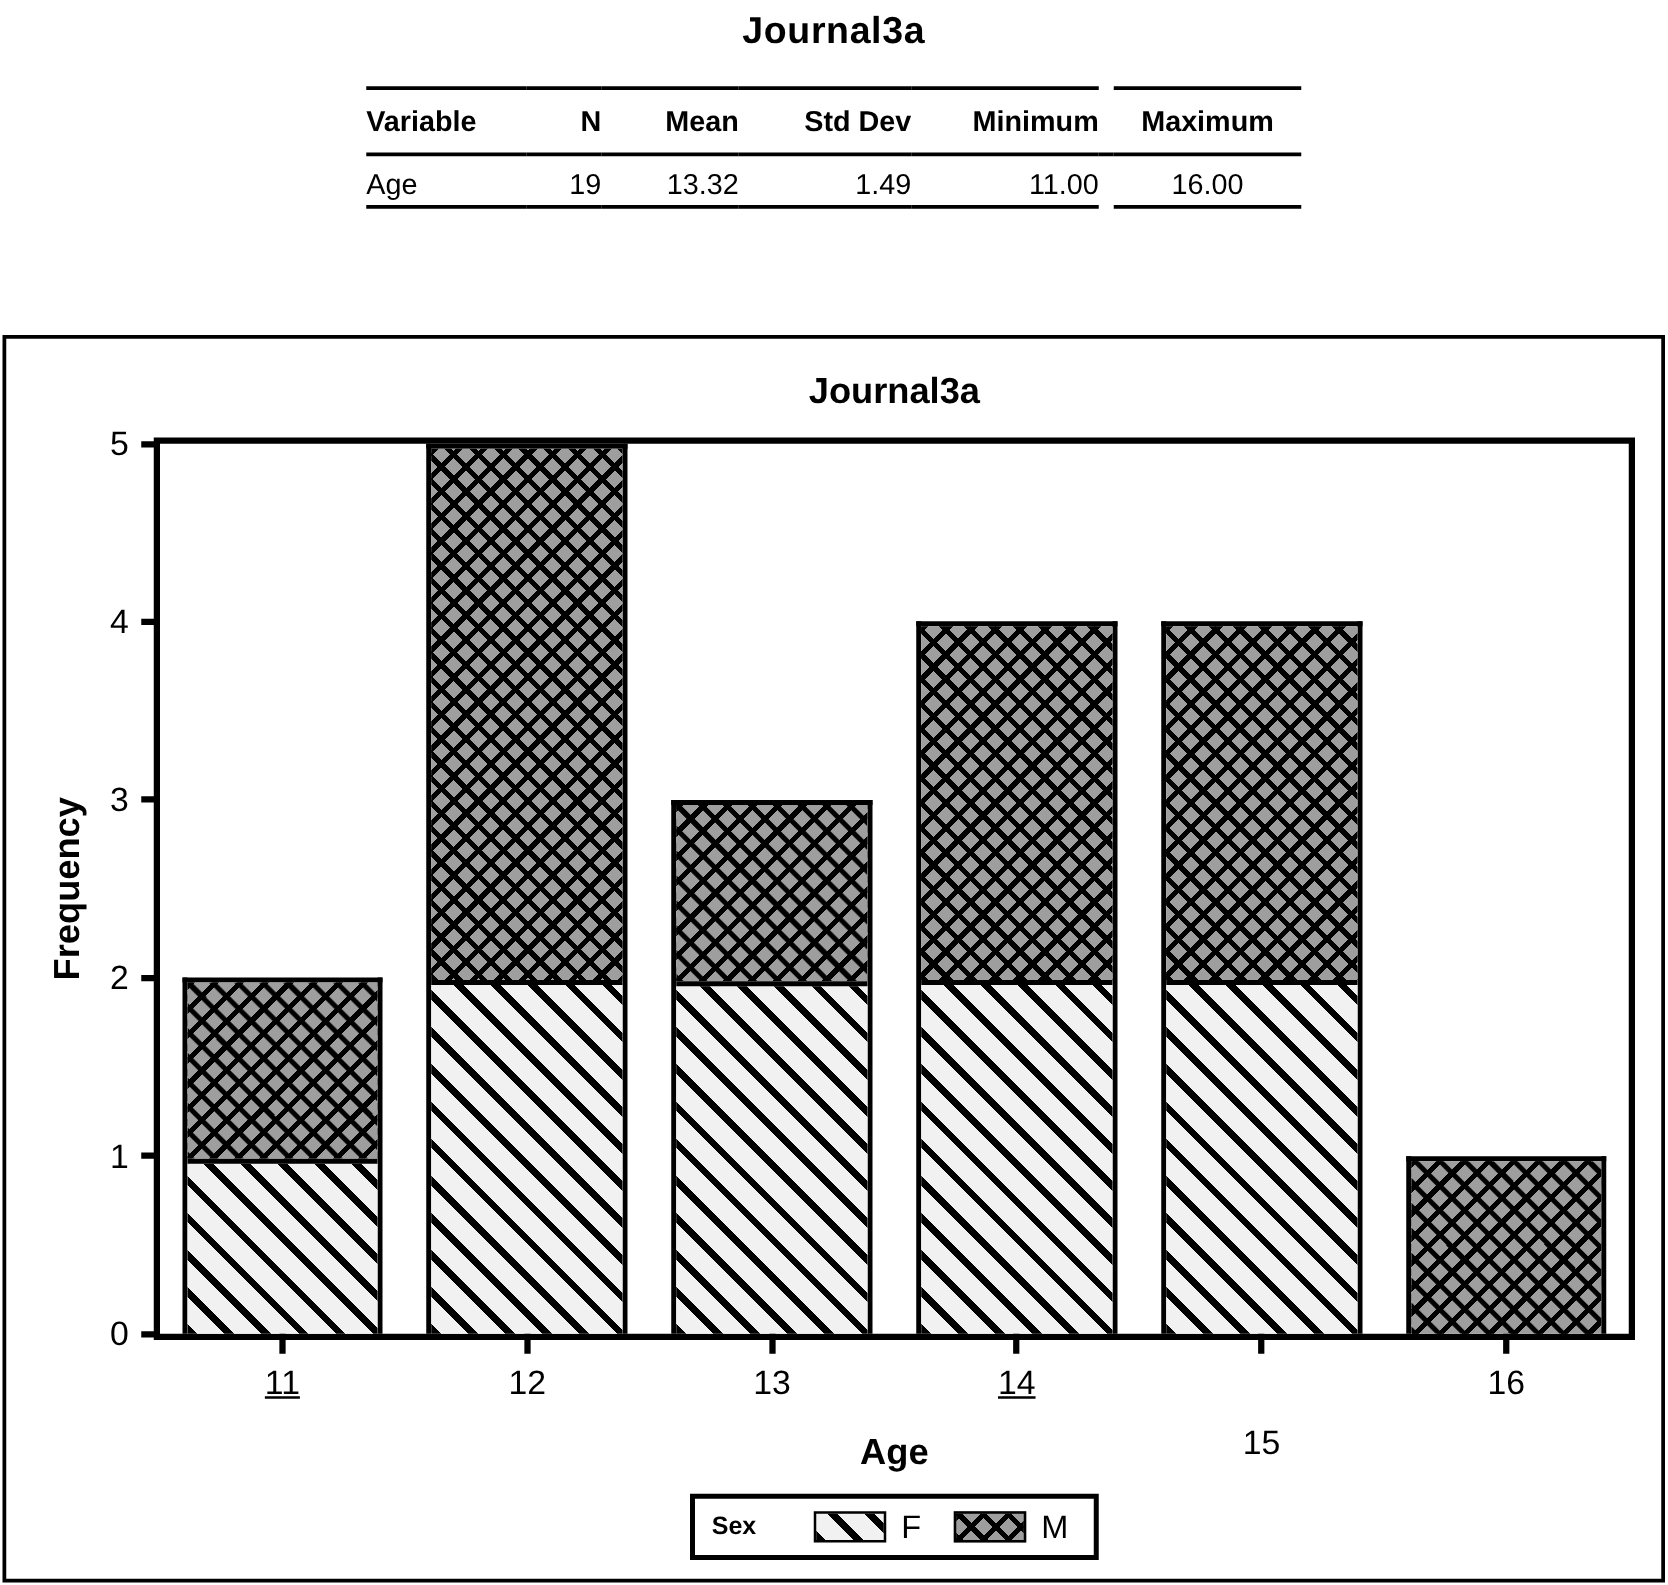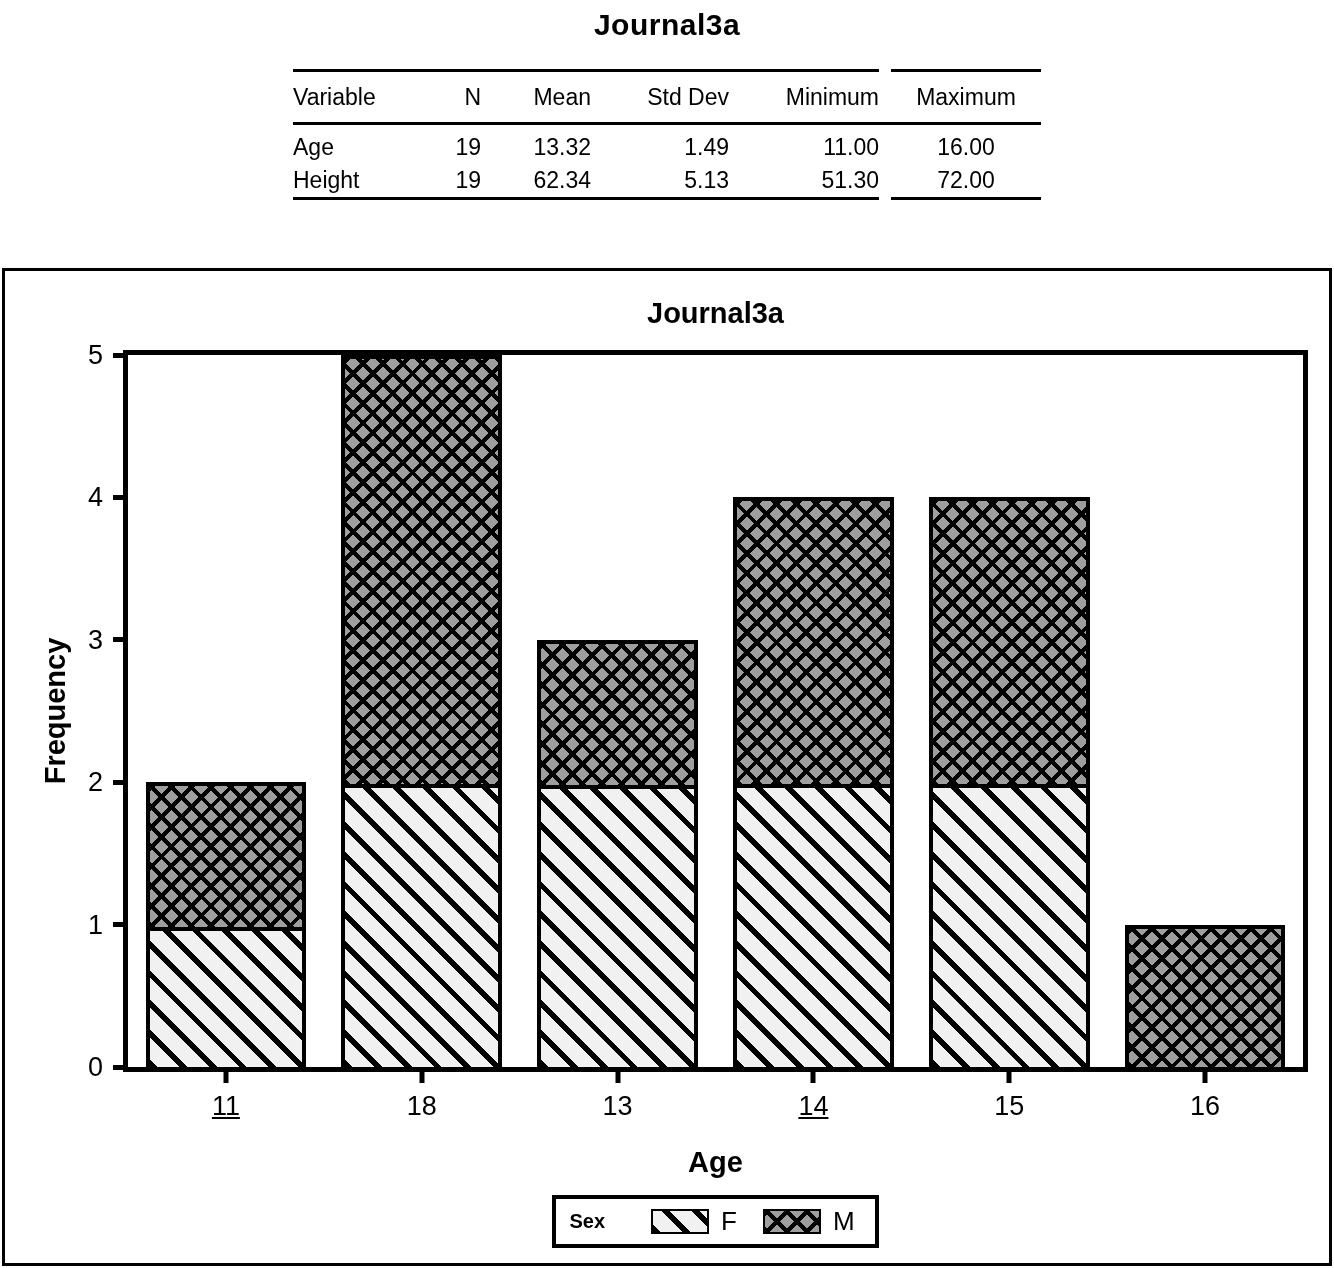--- a/index.html
+++ b/index.html
@@ -13,21 +13,21 @@
   
   .top { height: 268px; box-sizing: border-box; padding-top: 8px; }
   .top-title {
     text-align: center; font-size: 30px; font-weight: bold;
     width: 748px; margin: 0 auto; letter-spacing: 0.5px;
   }
   table.stats {
     margin: 27px auto 0; border-collapse: collapse;
     width: 748px; font-size: 23px; table-layout: fixed;
   }
-  .stats th { font-weight: normal; padding: 12px 0 11px; }
+  .stats th { font-weight: bold; padding: 12px 0 11px; }
   .stats td { padding: 1px 0; line-height: 31px; }
   .stats tbody tr:first-child td { padding-top: 7px; }
   .stats thead th { border-bottom: 3px solid #000; }
   .stats thead th:not(.c5) { border-top: 3px solid #000; }
   .stats tbody tr:last-child td:not(.c5) { border-bottom: 3px solid #000; }
   .c0 { width: 128px; text-align: left; padding-left: 10px; }
   .c1 { width: 60px;  text-align: right; }
   .c2 { width: 110px; text-align: right; }
   .c3 { width: 138px; text-align: right; }
   .c4 { width: 150px; text-align: right; }
@@ -122,29 +122,20 @@
     <tbody id="stats-body">
         <tr>
           <td class="c0">Age</td>
           <td class="c1">19</td>
           <td class="c2">13.32</td>
           <td class="c3">1.49</td>
           <td class="c4">11.00</td>
           <td class="c5"></td>
           <td class="c6">16.00</td>
         </tr>
-        <tr>
-          <td class="c0">Height</td>
-          <td class="c1">19</td>
-          <td class="c2">62.34</td>
-          <td class="c3">5.13</td>
-          <td class="c4">51.30</td>
-          <td class="c5"></td>
-          <td class="c6">72.00</td>
-        </tr>
       </tbody>
   </table>
 </div>
 
 <div class="chart-frame">
   <div class="chart-title">Journal3a</div>
   <div class="plot-row">
     <div class="ylabel">Frequency</div>
     <div class="plot" id="plot">
       <div class="bars" id="bars">
@@ -192,27 +183,27 @@
         <div class="ytick-label" style="bottom: calc(40% - 16px);">2</div>
         <div class="ytick" style="bottom: calc(60% - 2.5px);"></div>
         <div class="ytick-label" style="bottom: calc(60% - 16px);">3</div>
         <div class="ytick" style="bottom: calc(80% - 2.5px);"></div>
         <div class="ytick-label" style="bottom: calc(80% - 16px);">4</div>
         <div class="ytick" style="bottom: calc(100% - 2.5px);"></div>
         <div class="ytick-label" style="bottom: calc(100% - 16px);">5</div>
         <div class="xtick" style="left: 8.33333%;"></div>
         <div class="xtick-label" style="left: 8.33333%; text-decoration: underline;">11</div>
         <div class="xtick" style="left: 25%;"></div>
-        <div class="xtick-label" style="left: 25%;">18</div>
+        <div class="xtick-label" style="left: 25%;">12</div>
         <div class="xtick" style="left: 41.6667%;"></div>
         <div class="xtick-label" style="left: 41.6667%;">13</div>
         <div class="xtick" style="left: 58.3333%;"></div>
         <div class="xtick-label" style="left: 58.3333%; text-decoration: underline;">14</div>
         <div class="xtick" style="left: 75%;"></div>
-        <div class="xtick-label" style="left: 75%;">15</div>
+        <div class="xtick-label" style="left: 75%; margin-top: 48px;">15</div>
         <div class="xtick" style="left: 91.6667%;"></div>
         <div class="xtick-label" style="left: 91.6667%;">16</div>
       </div>
   </div>
   <div class="xaxis-title">Age</div>
   <div class="legend-row">
     <div class="legend">
       <span class="legend-title">Sex</span>
       <span class="swatch pat-f"></span>
       <span class="legend-label">F</span>

